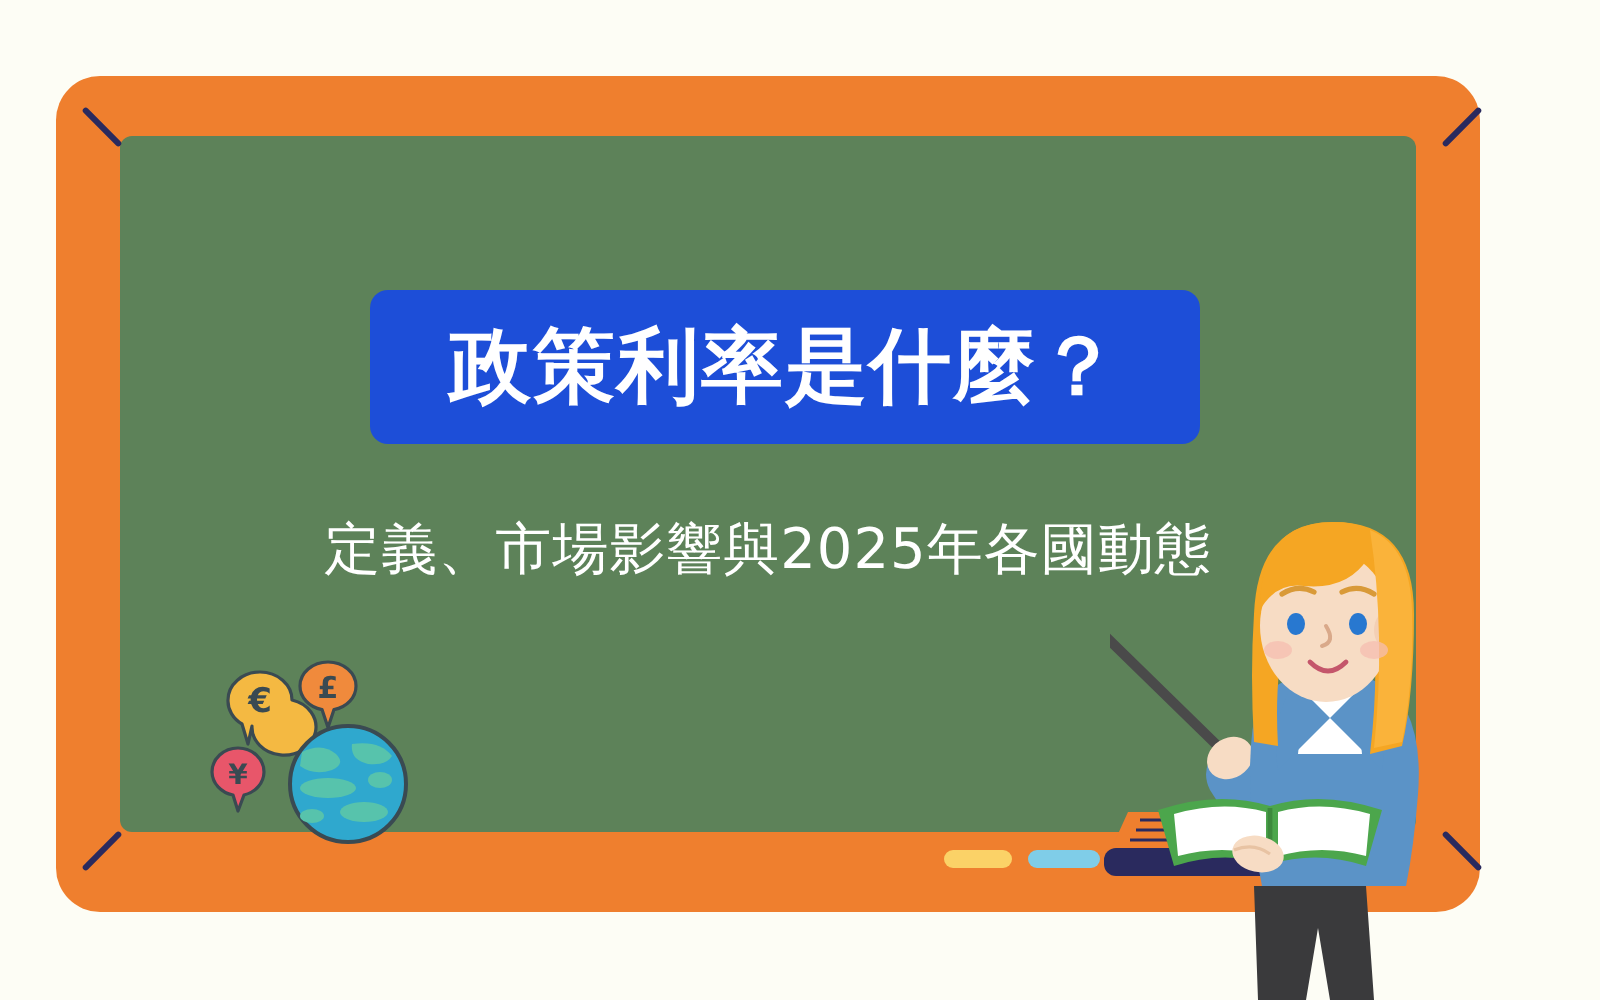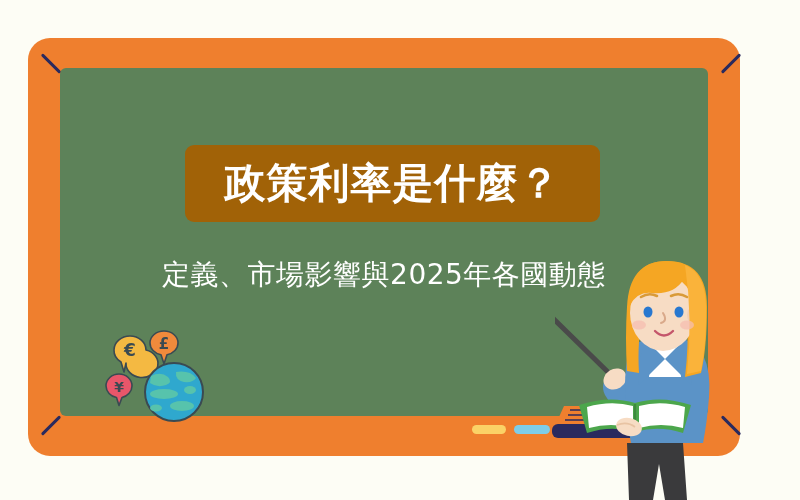--- a/index.html
+++ b/index.html
@@ -51,21 +51,21 @@
   #corner-bl { left: 38px;  top: 424px; transform: rotate(-45deg); }
   #corner-br { left: 718px; top: 424px; transform: rotate(45deg); }
 
   
   #title-banner {
     position: absolute;
     left: 185px;
     top: 145px;
     width: 415px;
     height: 77px;
-    background: #a16207;
+    background: #1d4ed8;
     border-radius: 9px;
     display: flex;
     align-items: center;
     justify-content: center;
   }
   #title-text {
     color: #FFFFFF;
     font-size: 41px;
     font-weight: bold;
     letter-spacing: 1px;

